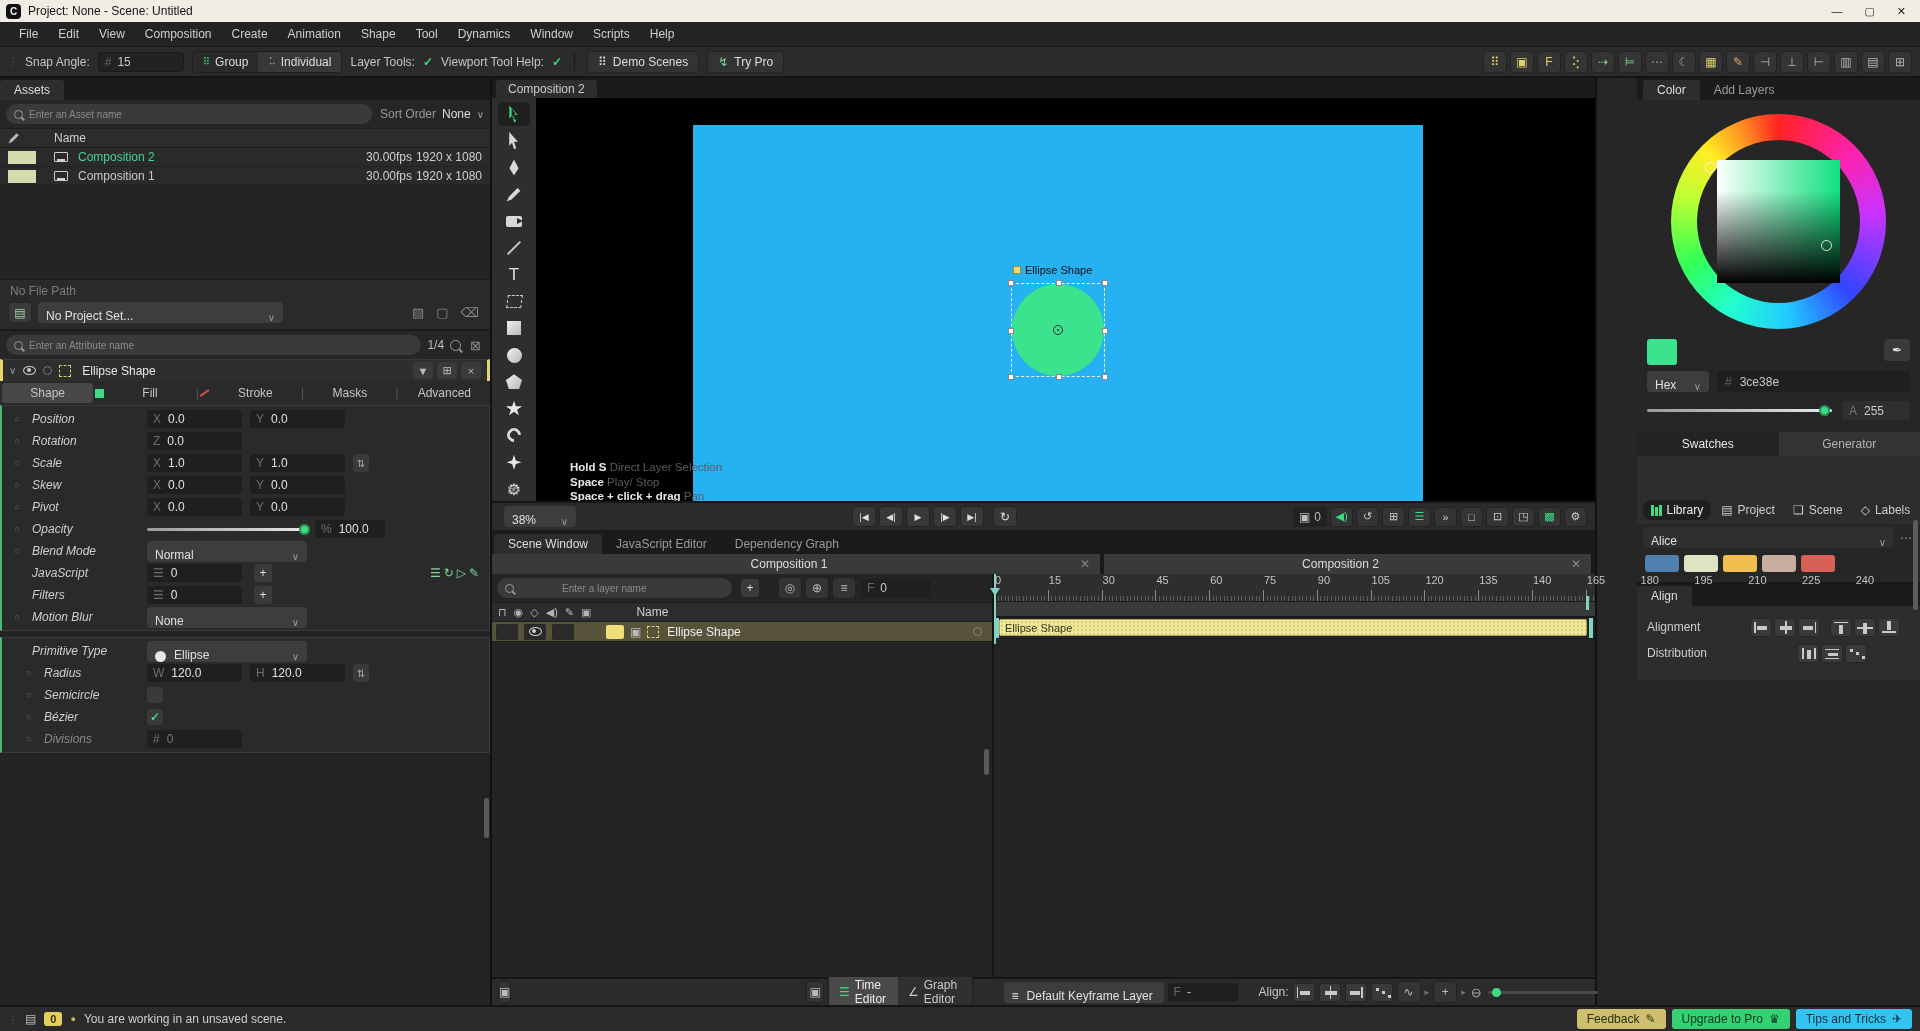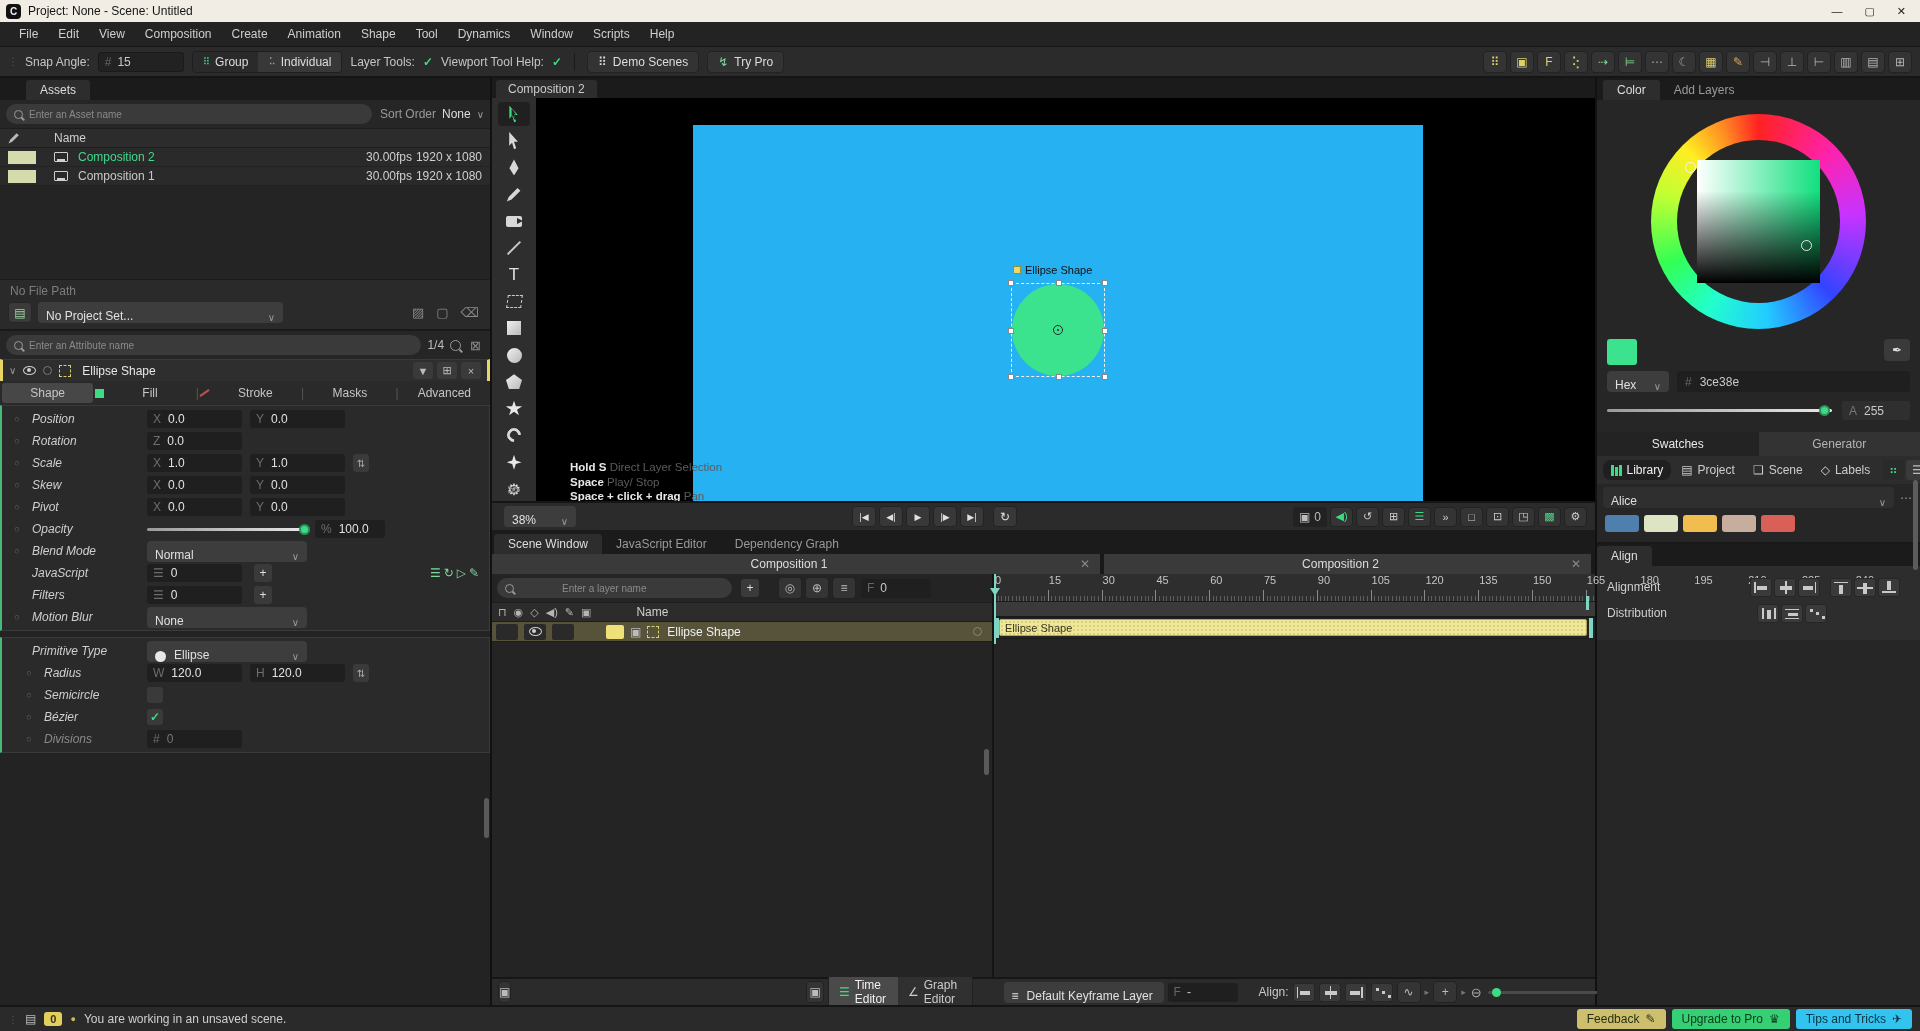--- a/index.html
+++ b/index.html
@@ -40,24 +40,24 @@
   .tb-icons { margin-left:auto; display:flex; gap:3px; }
   .icon-btn { width:24px; height:22px; background:#343434; border:1px solid #222; border-radius:4px;
     display:flex; align-items:center; justify-content:center; font-size:12px; color:#bbb; }
 
   
   .main { flex:1; display:flex; min-height:0; }
   .left-panel { width:492px; background:#232323; border-right:2px solid #111; display:flex;
     flex-direction:column; position:relative; }
   .center { flex:1; display:flex; flex-direction:column; min-width:0; }
   .right-panel { width:325px; background:#262626; border-left:2px solid #111; display:flex;
-    flex-direction:column; }
-
-  
-  .tabstrip { background:#1b1b1b; display:flex; align-items:flex-end; height:22px; flex:none;padding-left:26px; }
+    flex-direction:column;padding-left:40px; }
+
+  
+  .tabstrip { background:#1b1b1b; display:flex; align-items:flex-end; height:22px; flex:none; }
   .tab { padding:3px 14px; background:#1b1b1b; color:#9a9a9a; }
   .tab.active { background:#2d2d2d; color:#ddd; border-radius:3px 3px 0 0; }
 
   
   .assets-body { background:#262626; }
   .searchrow { display:flex; align-items:center; padding:4px 6px; gap:8px; }
   .searchpill { flex:1; background:#3a3a3a; border-radius:10px; height:20px; display:flex;
     align-items:center; padding:0 8px; gap:6px; }
   .searchpill input { background:transparent; border:none; outline:none; color:#ddd; width:100%;
     font-family:"Liberation Sans",sans-serif; font-size:10px; }
@@ -307,21 +307,21 @@
   .alpharow { display:flex; align-items:center; gap:10px; padding:7px 10px 8px 10px; }
   .alpha-track { flex:1; height:3px; background:linear-gradient(to right,#9a9a9a,#e8e8e8); border-radius:2px; position:relative; }
   .alpha-track .handle { position:absolute; right:2px; top:-4px; width:11px; height:11px; border-radius:50%;
     background:#3ddc84; border:2px solid #2a8f58; }
   .afield { width:68px; background:#2f2f2f; border-radius:3px; height:19px; display:flex; align-items:center;
     padding:0 7px; gap:7px; }
   .sw-tabs { display:flex; height:24px; background:#333; margin-top:4px; }
   .sw-tab { flex:1; display:flex; align-items:center; justify-content:center; color:#b5b5b5; }
   .sw-tab.active { background:#232323; color:#e8e8e8; }
   .libsrow { display:flex; align-items:center; gap:2px; padding:4px 6px; background:#2d2d2d; }
-  .lib-btn { display:flex; align-items:center; gap:5px; padding:3px 8px; border-radius:8px; color:#ccc; }
+  .lib-btn { display:flex; align-items:center; gap:5px; padding:3px 8px; border-radius:8px; color:#ccc;margin-top:40px; }
   .lib-btn.active { background:#1f1f1f; color:#f0f0f0; }
   .books { display:flex; gap:1.5px; }
   .books i { width:2.5px; height:11px; background:#3ddc84; display:block; }
   .books i:nth-child(2){ height:9px; margin-top:2px; }
   .view-btns { margin-left:auto; display:flex; }
   .view-btn { width:22px; height:20px; display:flex; align-items:center; justify-content:center;
     background:#3a3a3a; border-radius:3px; margin-left:2px; color:#bbb; }
   .view-btn.active { color:#3ddc84; background:#2a2a2a; }
   .alicerow { display:flex; align-items:center; padding:3px 6px; gap:6px; background:#262626; }
   .alice-dd { flex:1; background:#2f2f2f; }
@@ -865,21 +865,21 @@
           <span>0</span>
               <span>15</span>
               <span>30</span>
               <span>45</span>
               <span>60</span>
               <span>75</span>
               <span>90</span>
               <span>105</span>
               <span>120</span>
               <span>135</span>
-              <span>150</span>
+              <span>140</span>
               <span>165</span>
               <span>180</span>
               <span>195</span>
               <span>210</span>
               <span>225</span>
               <span>240</span>
             </div>
           <div class="ruler-ticks"></div>
           <div class="tl-gap"></div>
           <div class="layer-bar-row">

